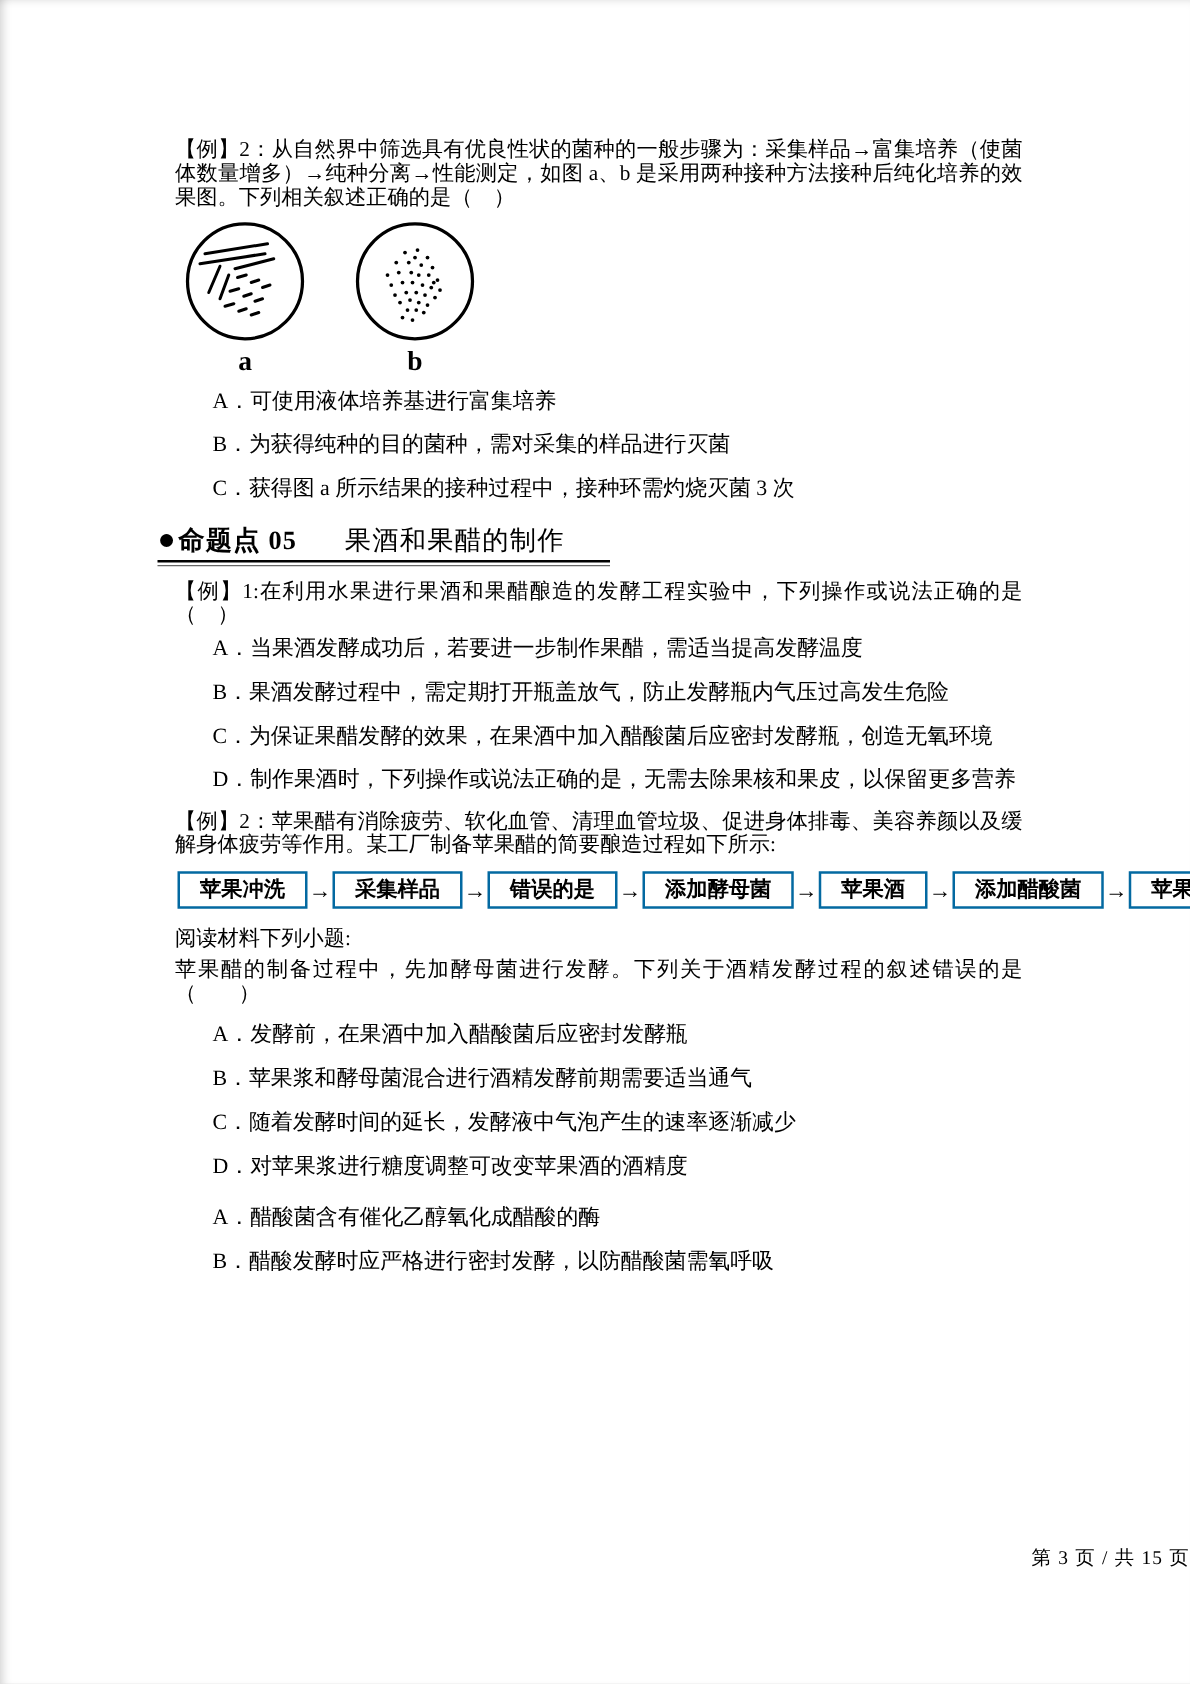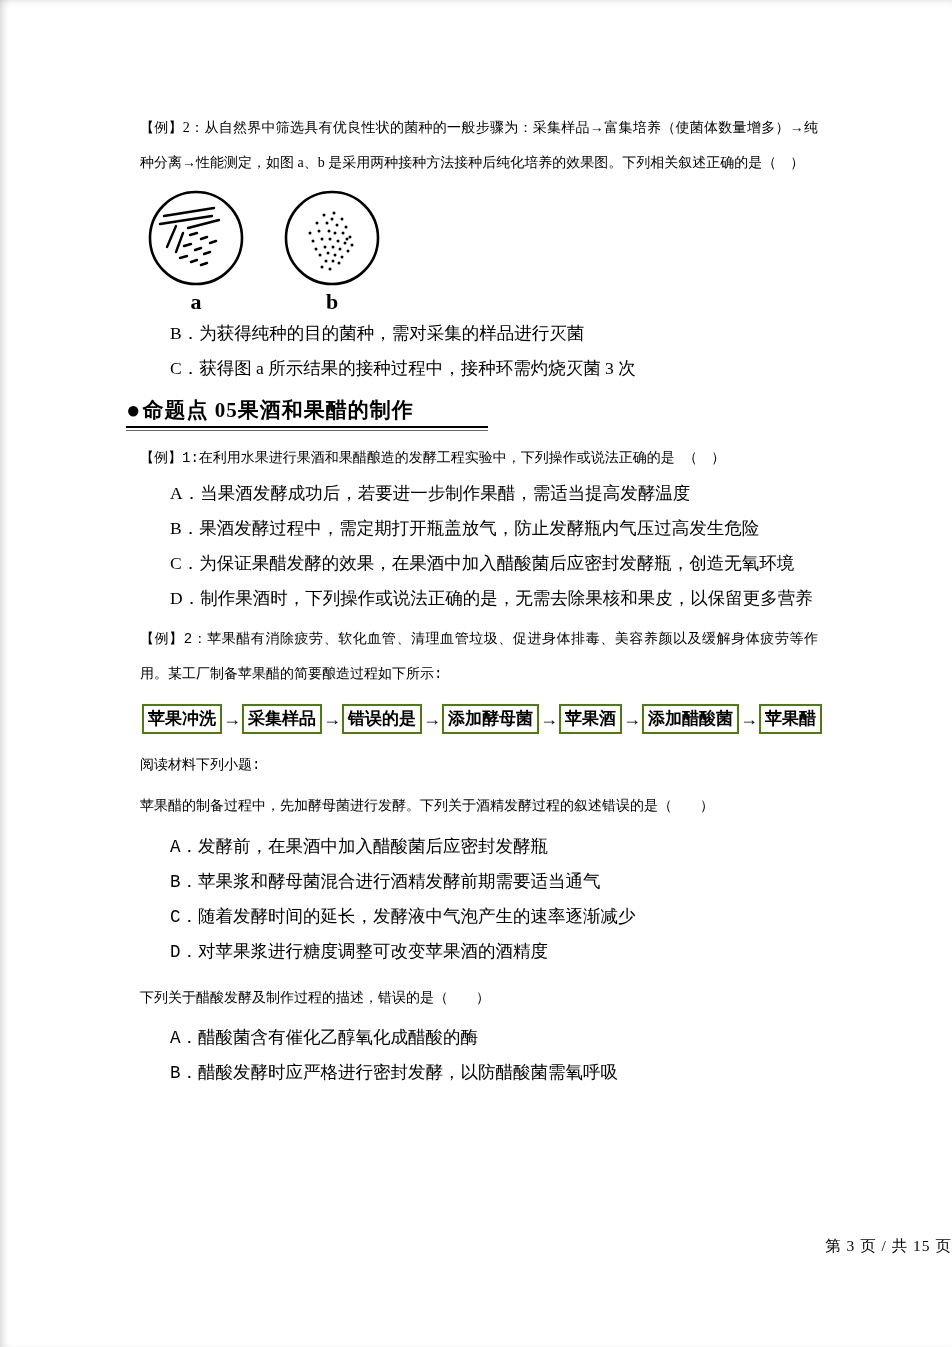--- a/index.html
+++ b/index.html
@@ -5,47 +5,47 @@
   * { margin:0; padding:0; box-sizing:border-box; }
   html, body { background:#e9e9e9; }
   .page {
     width:952px; height:1347px; margin:0 auto; position:relative;
     background:#ffffff; color:#000;
     font-family:"Liberation Serif","DejaVu Serif",serif;
     overflow:hidden;
     box-shadow: inset 7px 0 8px -5px rgba(0,0,0,0.18), inset 0 6px 8px -6px rgba(0,0,0,0.12);
   }
   .content { position:absolute; left:140px; top:110px; width:678px; }
-  .para { font-size:14px; line-height:35px; text-align:justify; }
+  .para { font-size:17px; line-height:19px; text-align:justify; }
   .options { margin-left:30px; }
   .option { font-size:17.5px; line-height:35px; text-align:justify; }
 
   
   .figure { display:flex; gap:36px; margin:8px 0 2px 6px; }
   .dish-wrap { display:flex; flex-direction:column; align-items:center; width:100px; }
   .dish-label { font-weight:bold; font-size:22px; line-height:24px; margin-top:0px; }
 
   
   .section { margin:10px 0 10px -14px; }
   .section-row { display:flex; align-items:center; }
   .section-bullet { font-size:24px; line-height:24px; margin-right:2px; }
   .section-title { font-weight:bold; font-size:21px; letter-spacing:1px; }
-  .section-subtitle { font-weight:bold; font-size:21px; letter-spacing:1px; }
+  .section-subtitle { font-weight:normal; font-size:21px; margin-left:38px; letter-spacing:1px; }
   .section-underline {
     width:362px; height:5px; margin-top:2px;
     border-top:2px solid #000; border-bottom:1px solid #666;
   }
 
-  .gap-sm { margin-top:6px;font-family:Liberation Mono, monospace; }
+  .gap-sm { margin-top:6px; }
   .gap-md { margin-top:10px; }
 
   
   .flow { display:flex; align-items:center; margin:12px 0 14px 2px; flex-wrap:nowrap; }
   .flow-box {
-    border:2px solid #4d7c0f; padding:2px 4px; font-weight:bold;
+    border:2px solid #0369a1; padding:2px 16px; font-weight:bold;
     font-size:17px; line-height:22px; white-space:nowrap;
   }
   .flow-arrow { font-weight:bold; font-size:18px; padding:0 1px; }
 
   .footer {
     position:absolute; left:0; right:0; top:1236px;
     text-align:right; font-size:15.5px; letter-spacing:1px;
   }
 </style>
 </head>
@@ -119,20 +119,21 @@
               <circle cx="40" cy="78" r="1.5"></circle>
             <circle cx="65" cy="50" r="1.5"></circle>
               <circle cx="50" cy="30" r="1.5"></circle>
           </g>
         </svg>
         <div class="dish-label">b</div>
       </div>
     </div>
 
     <div class="options">
+      <p class="option">A．可使用液体培养基进行富集培养</p>
       <p class="option">B．为获得纯种的目的菌种，需对采集的样品进行灭菌</p>
       <p class="option">C．获得图 a 所示结果的接种过程中，接种环需灼烧灭菌 3 次</p>
     </div>
 
     <div class="section">
       <div class="section-row">
         <span class="section-bullet">●</span>
         <span class="section-title">命题点 05</span>
         <span class="section-subtitle">果酒和果醋的制作</span>
       </div>
@@ -168,21 +169,20 @@
     <p class="para gap-sm">阅读材料下列小题:</p>
 
     <p class="para gap-sm">苹果醋的制备过程中，先加酵母菌进行发酵。下列关于酒精发酵过程的叙述错误的是（　　）</p>
     <div class="options gap-sm">
       <p class="option">A．发酵前，在果酒中加入醋酸菌后应密封发酵瓶</p>
       <p class="option">B．苹果浆和酵母菌混合进行酒精发酵前期需要适当通气</p>
       <p class="option">C．随着发酵时间的延长，发酵液中气泡产生的速率逐渐减少</p>
       <p class="option">D．对苹果浆进行糖度调整可改变苹果酒的酒精度</p>
     </div>
 
-    <p class="para gap-md">下列关于醋酸发酵及制作过程的描述，错误的是（　　）</p>
     <div class="options gap-sm">
       <p class="option">A．醋酸菌含有催化乙醇氧化成醋酸的酶</p>
       <p class="option">B．醋酸发酵时应严格进行密封发酵，以防醋酸菌需氧呼吸</p>
     </div>
 
   </div>
 
   <div class="footer">第 3 页 / 共 15 页</div>
 </div>
 

